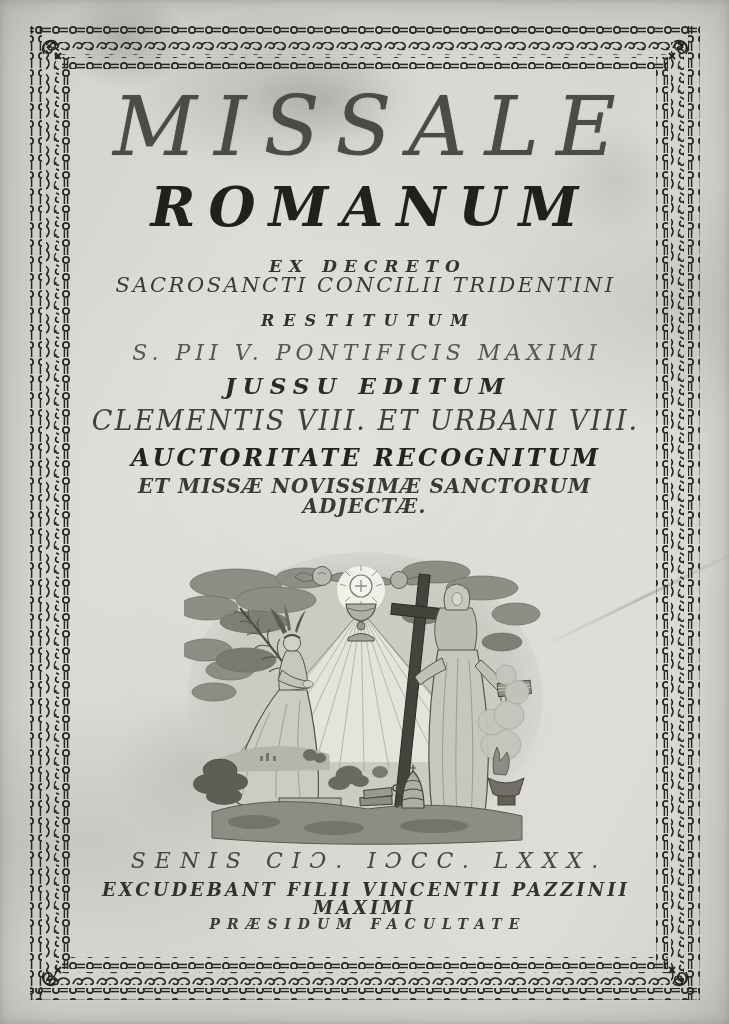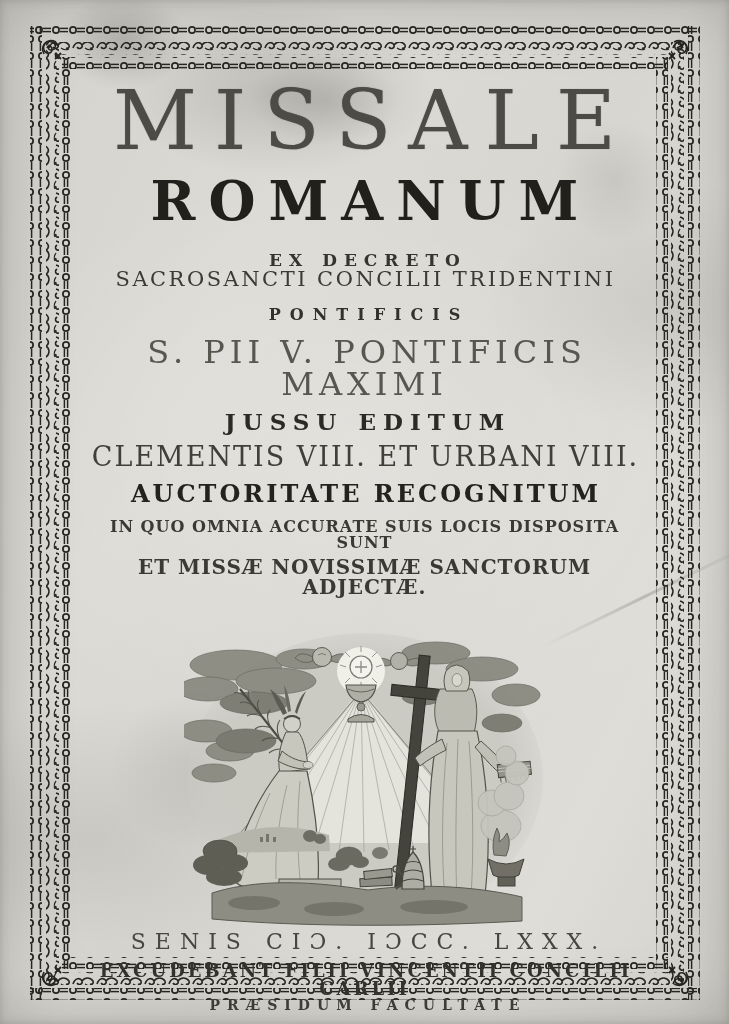--- a/index.html
+++ b/index.html
@@ -19,29 +19,29 @@
   .crease{
     position:absolute; left:530px; top:595px; width:230px; height:3px;
     background:linear-gradient(90deg, rgba(60,60,52,0), rgba(60,60,52,.22), rgba(60,60,52,0));
     transform:rotate(-26deg); pointer-events:none;
   }
   .stain{position:absolute; pointer-events:none; border-radius:50%;}
   .st1{left:250px;top:55px;width:150px;height:90px;background:radial-gradient(closest-side,rgba(70,70,62,.16),rgba(70,70,62,0));}
   .st2{left:555px;top:120px;width:120px;height:120px;background:radial-gradient(closest-side,rgba(80,80,72,.12),rgba(80,80,72,0));}
   .st3{left:110px;top:690px;width:180px;height:160px;background:radial-gradient(closest-side,rgba(85,85,78,.12),rgba(85,85,78,0));}
 
-  .content{position:absolute; left:82px; right:82px; top:80px; text-align:center; color:#2a2a26;}
+  .content{position:absolute; left:82px; right:82px; top:86px; text-align:center; color:#2a2a26;font-style:italic;}
   .content > *{margin:0; line-height:1;}
   .t-missale{font-size:82px; letter-spacing:17px; text-indent:17px; font-weight:400; color:#4c4b46;
              text-shadow:0 0 1px rgba(60,60,52,.55);}
   .t-romanum{font-size:54px; letter-spacing:13px; text-indent:13px; font-weight:700; color:#21201d; margin-top:12px;}
   .t-exdec  {font-size:17px; letter-spacing:7px;  text-indent:7px;  font-weight:700; color:#35342f; margin-top:24px;}
   .t-sacro  {font-size:21px; letter-spacing:2.5px;text-indent:2px;  font-weight:400; color:#3b3a35; margin-top:0;}
   .t-resti  {font-size:16px; letter-spacing:9px;  text-indent:9px;  font-weight:700; color:#32312c; margin-top:17px;}
-  .t-pii    {font-size:32px; letter-spacing:5px;  text-indent:5px;  font-weight:400; color:#57564f; margin-top:13px;}
+  .t-pii    {font-size:22px; letter-spacing:5px;  text-indent:5px;  font-weight:400; color:#57564f; margin-top:13px;}
   .t-jussu  {font-size:23px; letter-spacing:7px;  text-indent:7px;  font-weight:700; color:#2b2a26; margin-top:10px;}
   .t-clem   {font-size:27px; letter-spacing:2px;  text-indent:2px;  font-weight:400; color:#403f3a; margin-top:10px;}
   .t-auct   {font-size:24px; letter-spacing:3px;  text-indent:3px;  font-weight:700; color:#23221e; margin-top:12px;}
   .t-inquo  {font-size:16px; letter-spacing:1px;  font-weight:700; color:#3a3934; margin-top:13px;}
   .t-etmis  {font-size:20px; letter-spacing:1px;  font-weight:700; color:#3a3934; margin-top:6px;}
   .engraving{margin:34px auto 0; width:362px; height:300px;}
   .t-senis  {font-size:22px; letter-spacing:9px;  text-indent:9px;  font-weight:400; color:#47463f; }
   .t-excud  {font-size:18px; letter-spacing:3px;  text-indent:3px;  font-weight:700; color:#33322d; margin-top:9px;}
   .t-praes  {font-size:14px; letter-spacing:7px;  text-indent:7px;  font-weight:700; color:#3d3c36; margin-top:0;}
 </style>
@@ -102,26 +102,25 @@
   <div class="stain st1"></div>
   <div class="stain st2"></div>
   <div class="stain st3"></div>
   <div class="crease"></div>
 
   <div class="content">
     <h1 class="t-missale">MISSALE</h1>
     <h2 class="t-romanum">ROMANUM</h2>
     <p class="t-exdec">EX DECRETO</p>
     <p class="t-sacro">SACROSANCTI CONCILII TRIDENTINI</p>
-    <p class="t-resti">PONTIFICIS</p>
+    <p class="t-resti">RESTITUTUM</p>
     <p class="t-pii">S. PII V. PONTIFICIS MAXIMI</p>
     <p class="t-jussu">JUSSU EDITUM</p>
     <p class="t-clem">CLEMENTIS VIII. ET URBANI VIII.</p>
     <p class="t-auct">AUCTORITATE RECOGNITUM</p>
-    <p class="t-inquo">IN QUO OMNIA ACCURATE SUIS LOCIS DISPOSITA SUNT</p>
     <p class="t-etmis">ET MISSÆ NOVISSIMÆ SANCTORUM ADJECTÆ.</p>
 
     <figure class="engraving">
       <svg width="362" height="300" viewBox="0 0 362 300" role="img" aria-label="Allegorical etching: a kneeling female martyr with palm branch and plumed headdress at left, a standing veiled woman holding a tall cross and a fringed book at right, flanking a radiant chalice and host in glory with two winged cherub heads in clouds; below are a papal tiara, crossed keys and books, a smoking brazier at right, and a hilly landscape with a distant town">
         <defs>
           <radialGradient id="skyf" cx="50%" cy="48%" r="55%">
             <stop offset="0%" stop-color="#cbcac3"></stop>
             <stop offset="72%" stop-color="#cbcac3"></stop>
             <stop offset="100%" stop-color="#cbcac3" stop-opacity="0"></stop>
           </radialGradient>
@@ -308,16 +307,16 @@
             <ellipse cx="322" cy="125" rx="10" ry="10"></ellipse>
           </g>
           <path d="M322,225 Q328,212 323,202 Q320,208 315,211 Q317,203 313,197 Q307,210 310,224 Z" fill="#8e8d83" stroke="#5f5e56"></path>
           <path d="M304,228 Q322,238 340,228 L335,244 Q322,251 309,244 Z" fill="#716f66" stroke="#43423a"></path>
           <rect x="314" y="246" width="17" height="9" fill="#626158" stroke="#43423a"></rect>
         </g>
       </svg>
     </figure>
 
     <p class="t-senis">SENIS CIƆ. IƆCC. LXXX.</p>
-    <p class="t-excud">EXCUDEBANT FILII VINCENTII CONCILII CARLII</p>
+    <p class="t-excud">EXCUDEBANT FILII VINCENTII PAZZINII MAXIMI</p>
     <p class="t-praes">PRÆSIDUM FACULTATE</p>
   </div>
 </div>
 
 </body></html>

